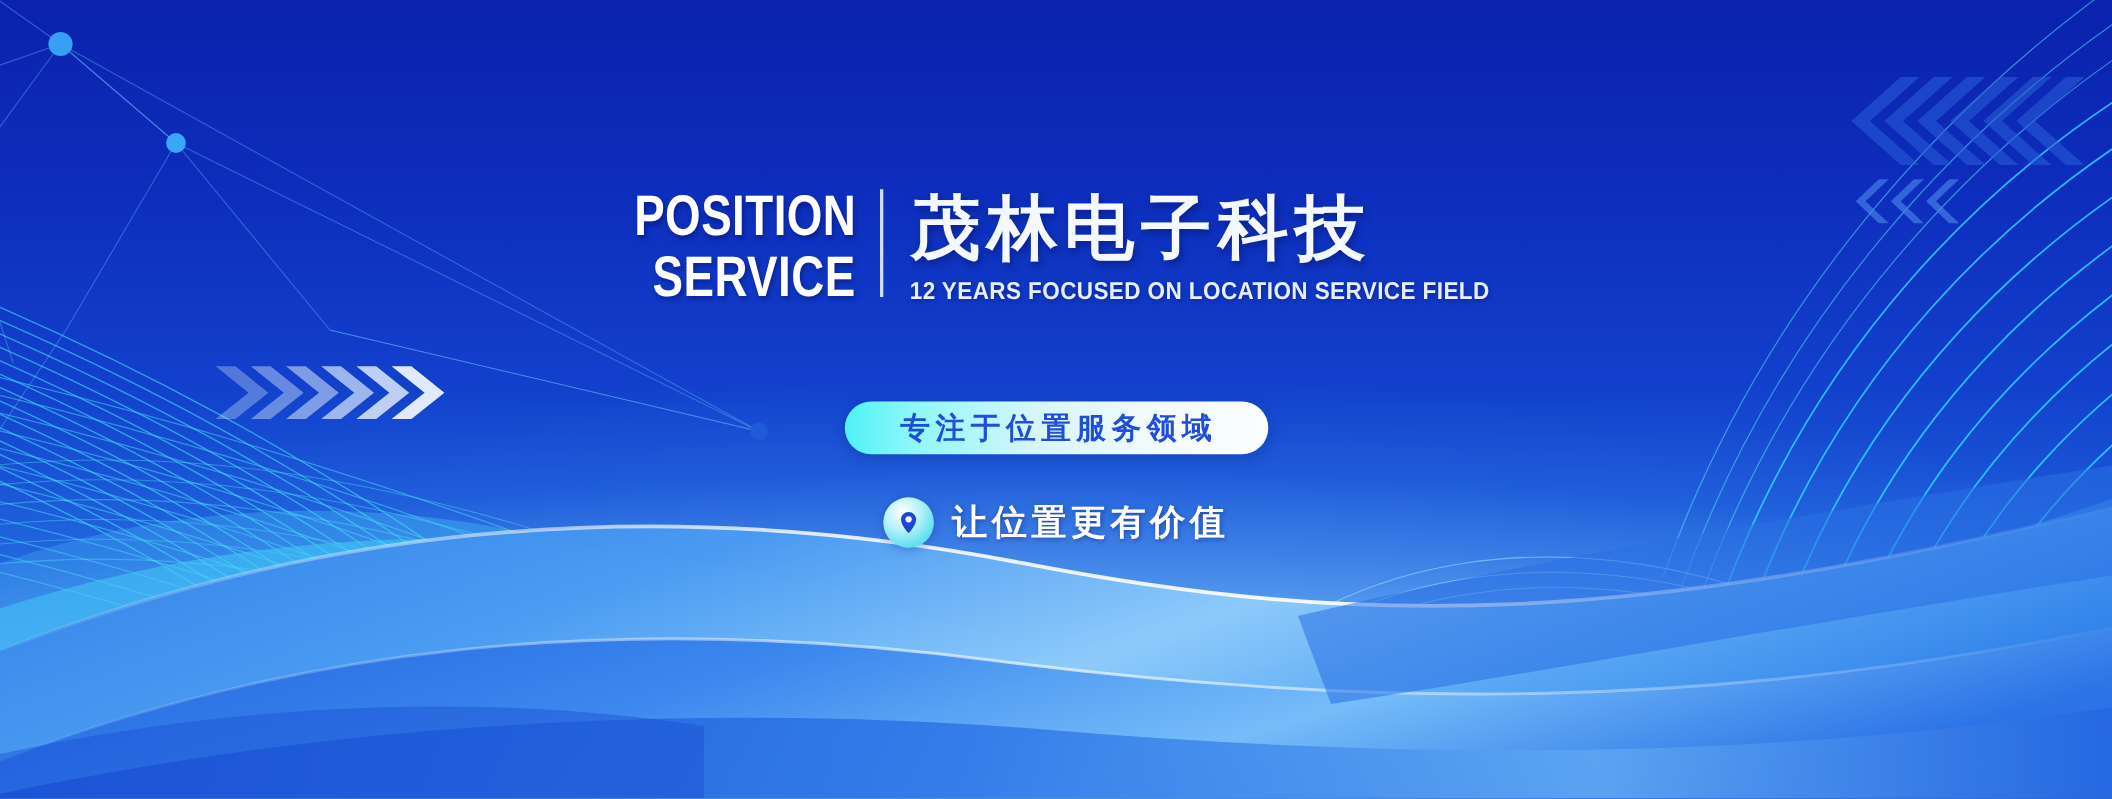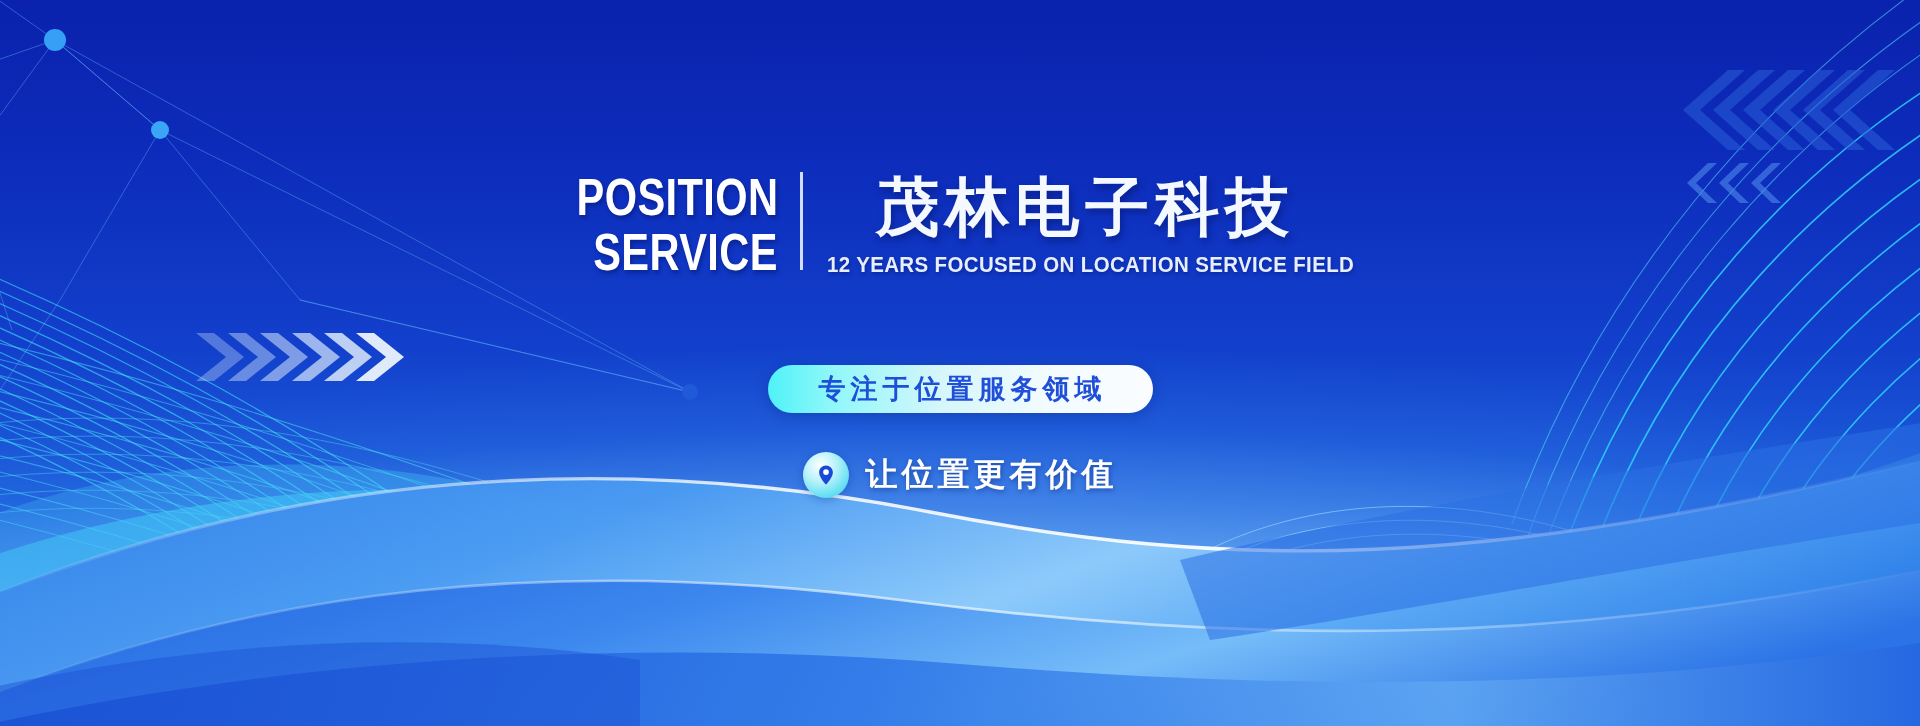--- a/index.html
+++ b/index.html
@@ -60,21 +60,20 @@
     padding-left:24px;
   }
   .cn-title{
     color:#f4f8ff;
     font-size:64px;
     line-height:74px;
     font-weight:700;
     letter-spacing:6px;
     white-space:nowrap;
     text-shadow:2px 4px 7px rgba(3,18,95,0.5);
-    margin-left:48px;
   }
   .en-sub{
     color:#e7effd;
     font-size:22px;
     line-height:26px;
     font-weight:600;
     letter-spacing:0.4px;
     white-space:nowrap;
     transform:scaleX(0.93);
     transform-origin:left center;

